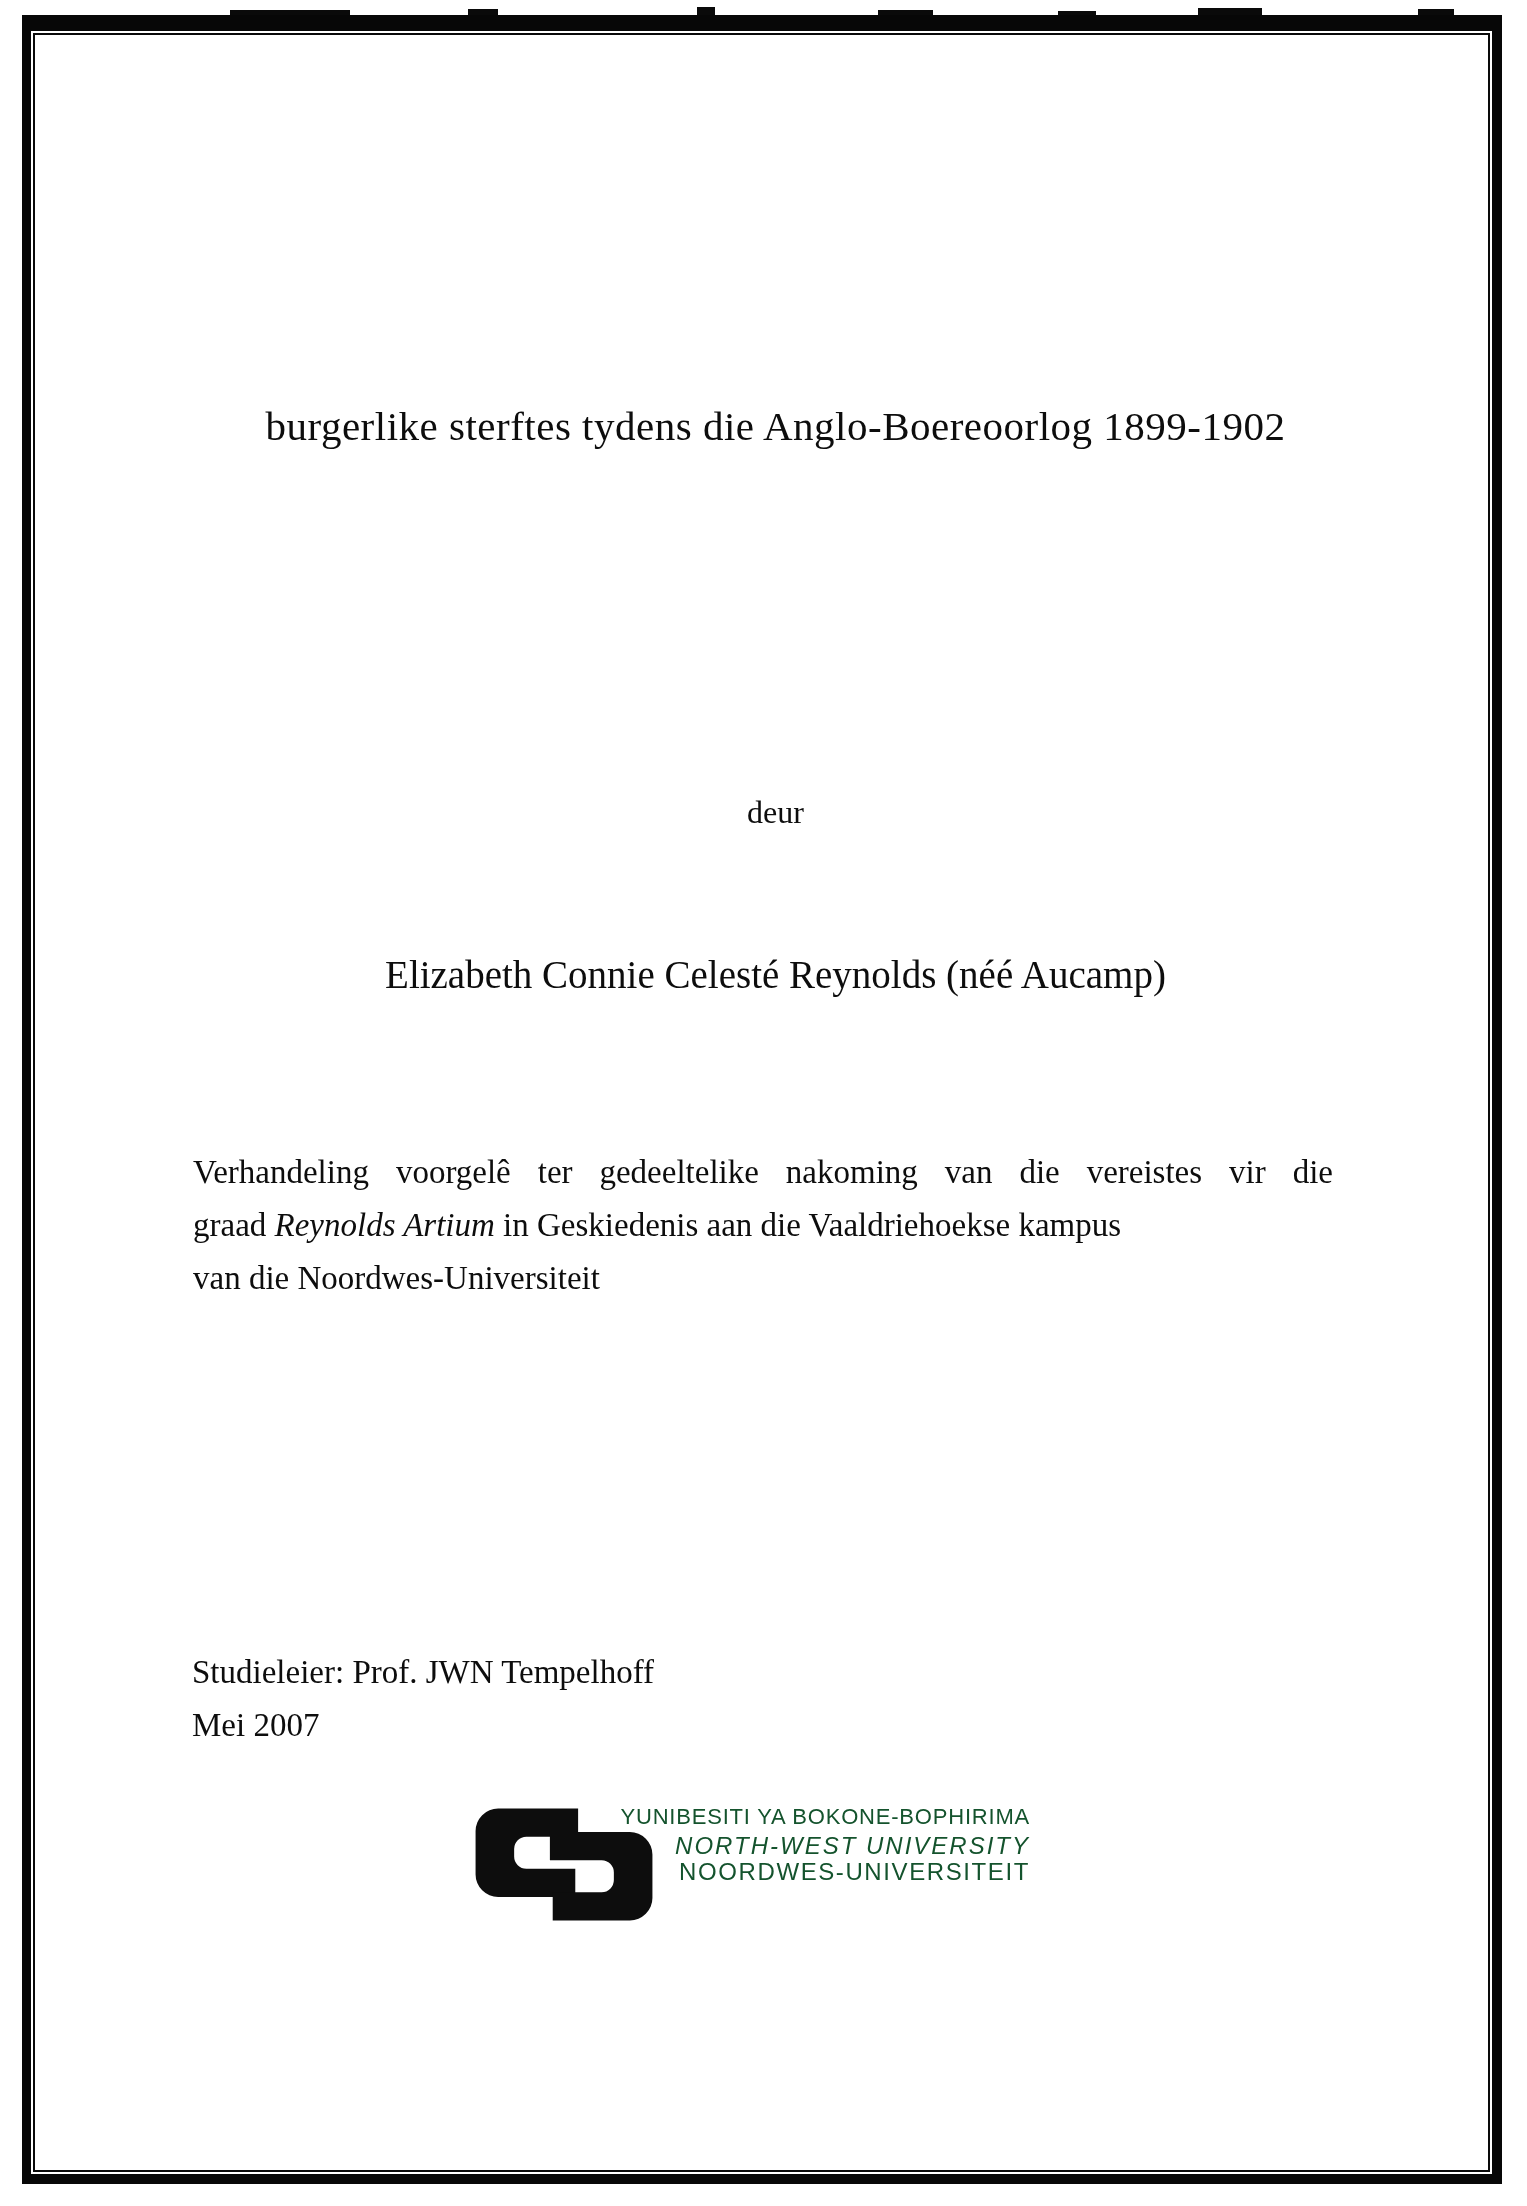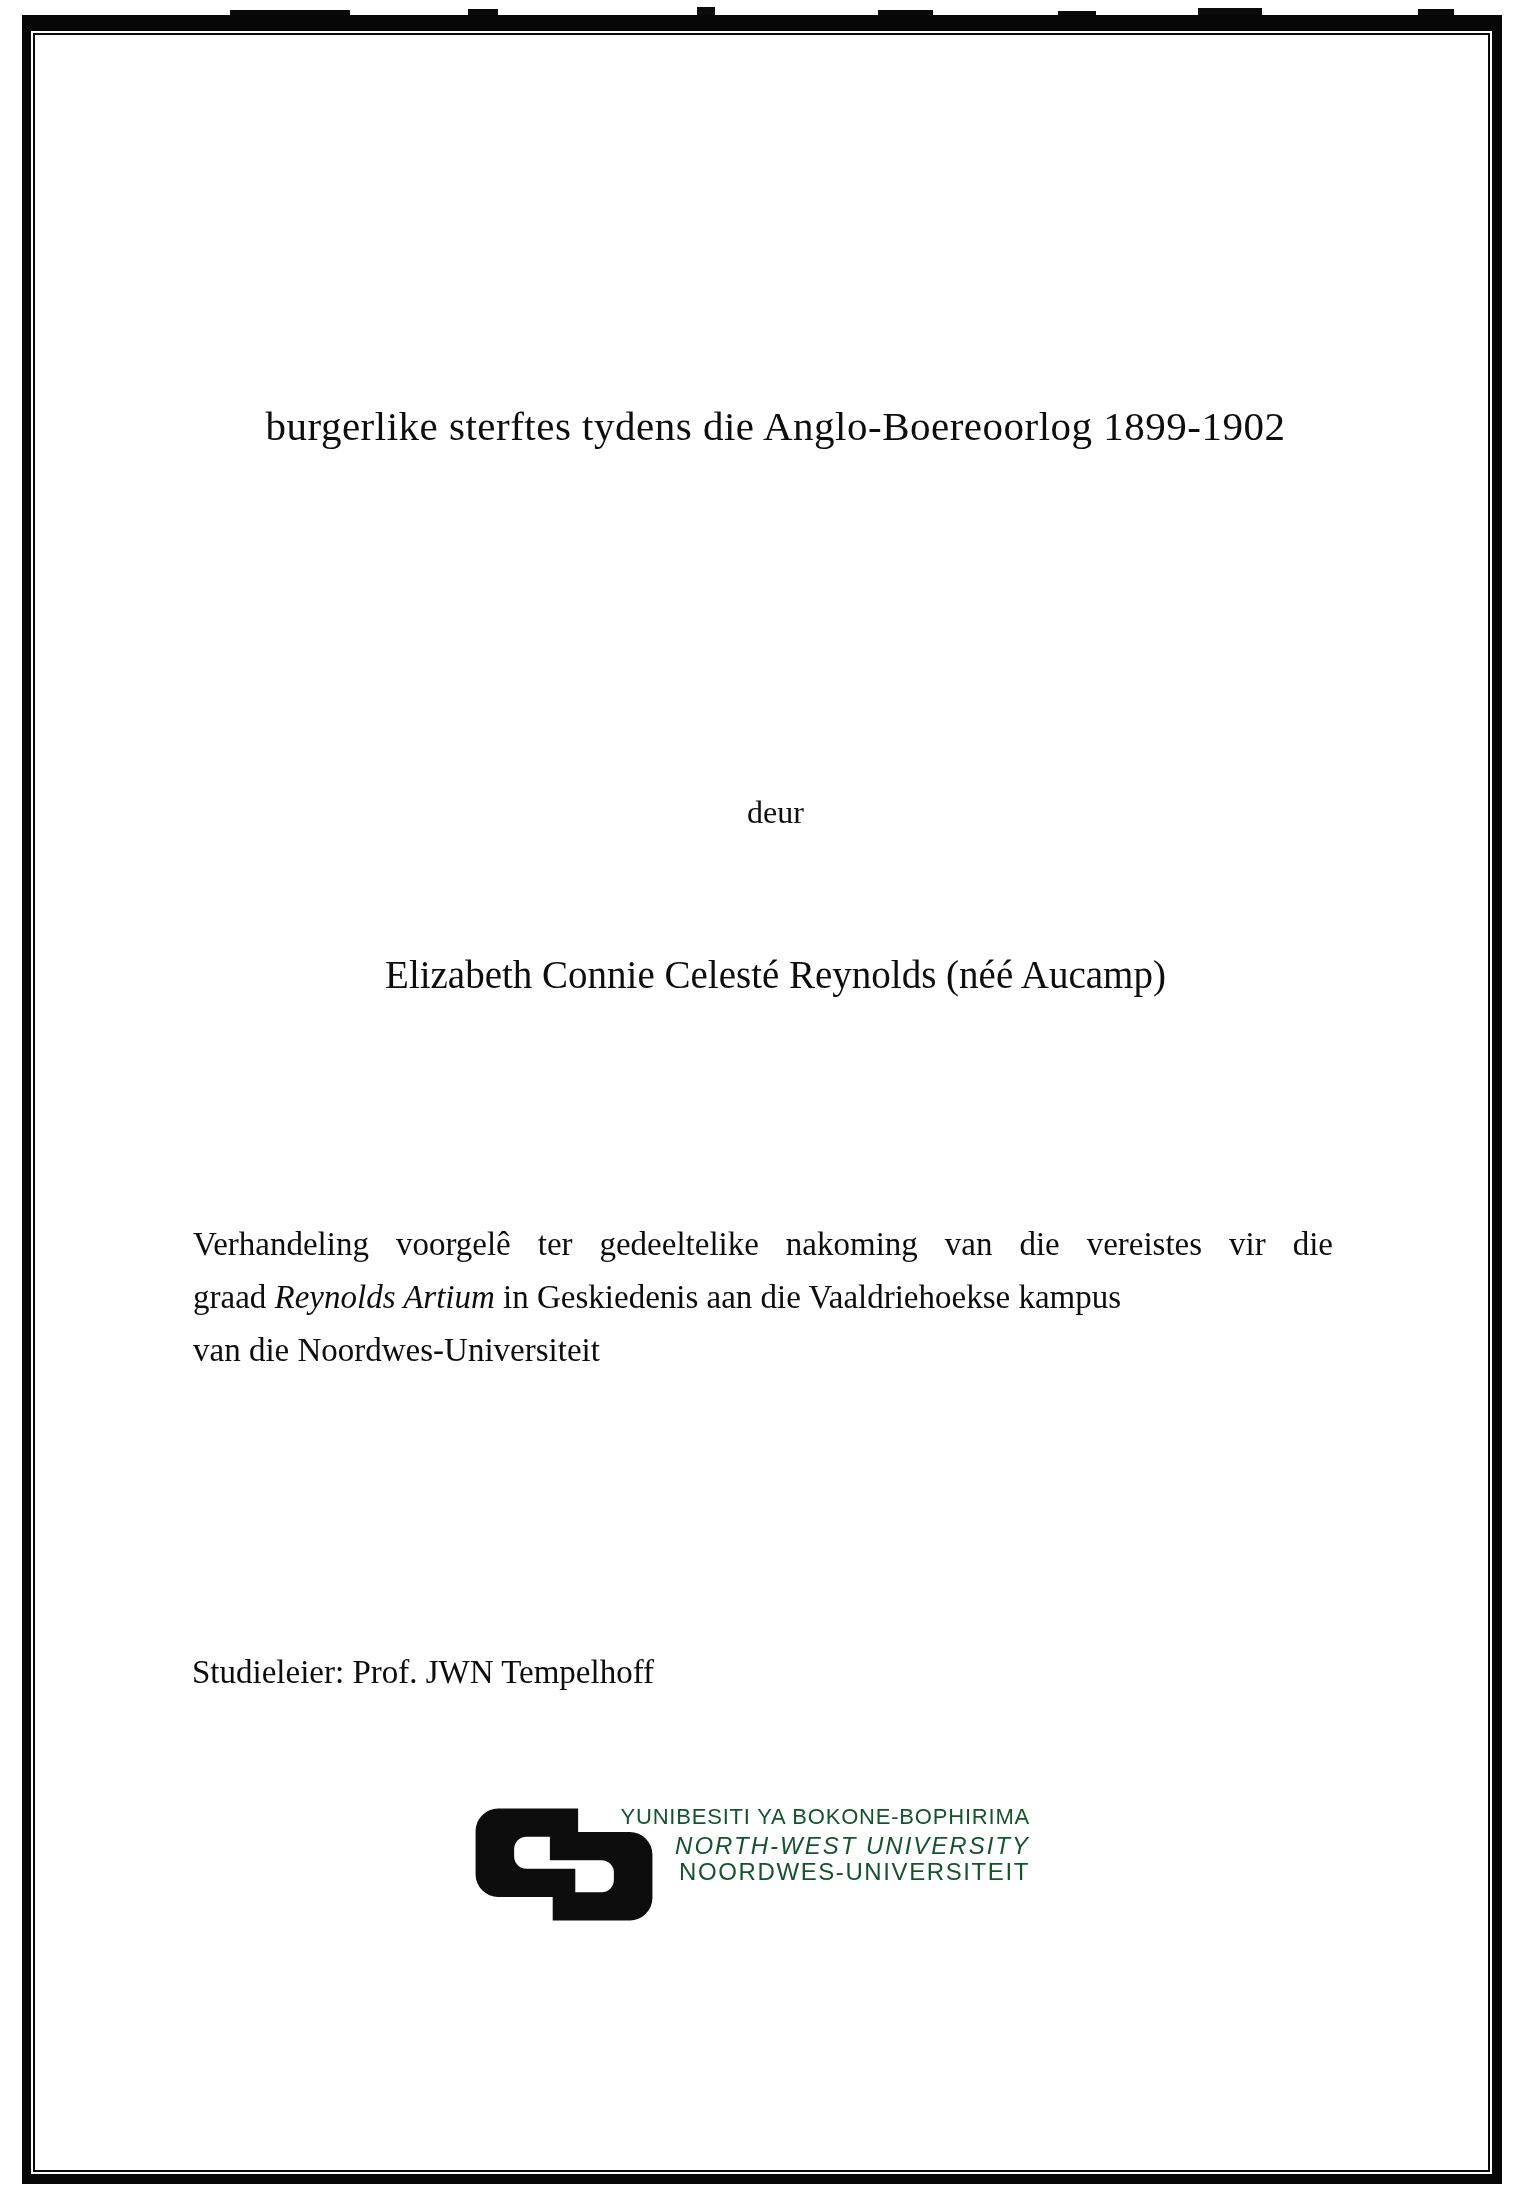--- a/index.html
+++ b/index.html
@@ -62,21 +62,21 @@
     line-height: 40px;
   }
   .author-line {
     top: 950px;
     font-size: 39px;
     line-height: 50px;
   }
   .statement {
     position: absolute;
     left: 193px;
-    top: 1218px;
+    top: 1146px;
     width: 1140px;
     font-size: 33px;
     line-height: 53px;
   }
   .statement .justified {
     text-align: justify;
     text-align-last: justify;
   }
   .supervisor-block {
     position: absolute;
@@ -146,20 +146,21 @@
 <div class="centered-block author-line">Elizabeth Connie Celesté Reynolds (néé Aucamp)</div>
 
 <div class="statement">
   <div class="justified">Verhandeling voorgelê ter gedeeltelike nakoming van die vereistes vir die</div>
   <div><span>graad </span><i>Reynolds Artium</i><span> in Geskiedenis aan die Vaaldriehoekse kampus</span></div>
   <div>van die Noordwes-Universiteit</div>
 </div>
 
 <div class="supervisor-block">
   <div>Studieleier: Prof. JWN Tempelhoff</div>
+  <div>Mei 2007</div>
 </div>
 
 <svg class="logo-mark" viewBox="0 0 204 135" xmlns="http://www.w3.org/2000/svg" aria-hidden="true">
   <path fill="#0d0d0d" d="M117 8 L32 8 A24 24 0 0 0 8 32 L8 78 A24 24 0 0 0 32 102 L114 102 L114 72 L62 72 A13 13 0 0 1 49 59 L49 51 A13 13 0 0 1 62 38 L117 38 Z"></path>
   <path fill="#0d0d0d" d="M87 33 L172 33 A24 24 0 0 1 196 57 L196 103 A24 24 0 0 1 172 127 L90 127 L90 97 L142 97 A13 13 0 0 0 155 84 L155 76 A13 13 0 0 0 142 63 L87 63 Z"></path>
 </svg>
 
 <div class="logo-text">
   <div class="l1">YUNIBESITI YA BOKONE-BOPHIRIMA</div>
   <div class="l2">NORTH-WEST UNIVERSITY</div>

